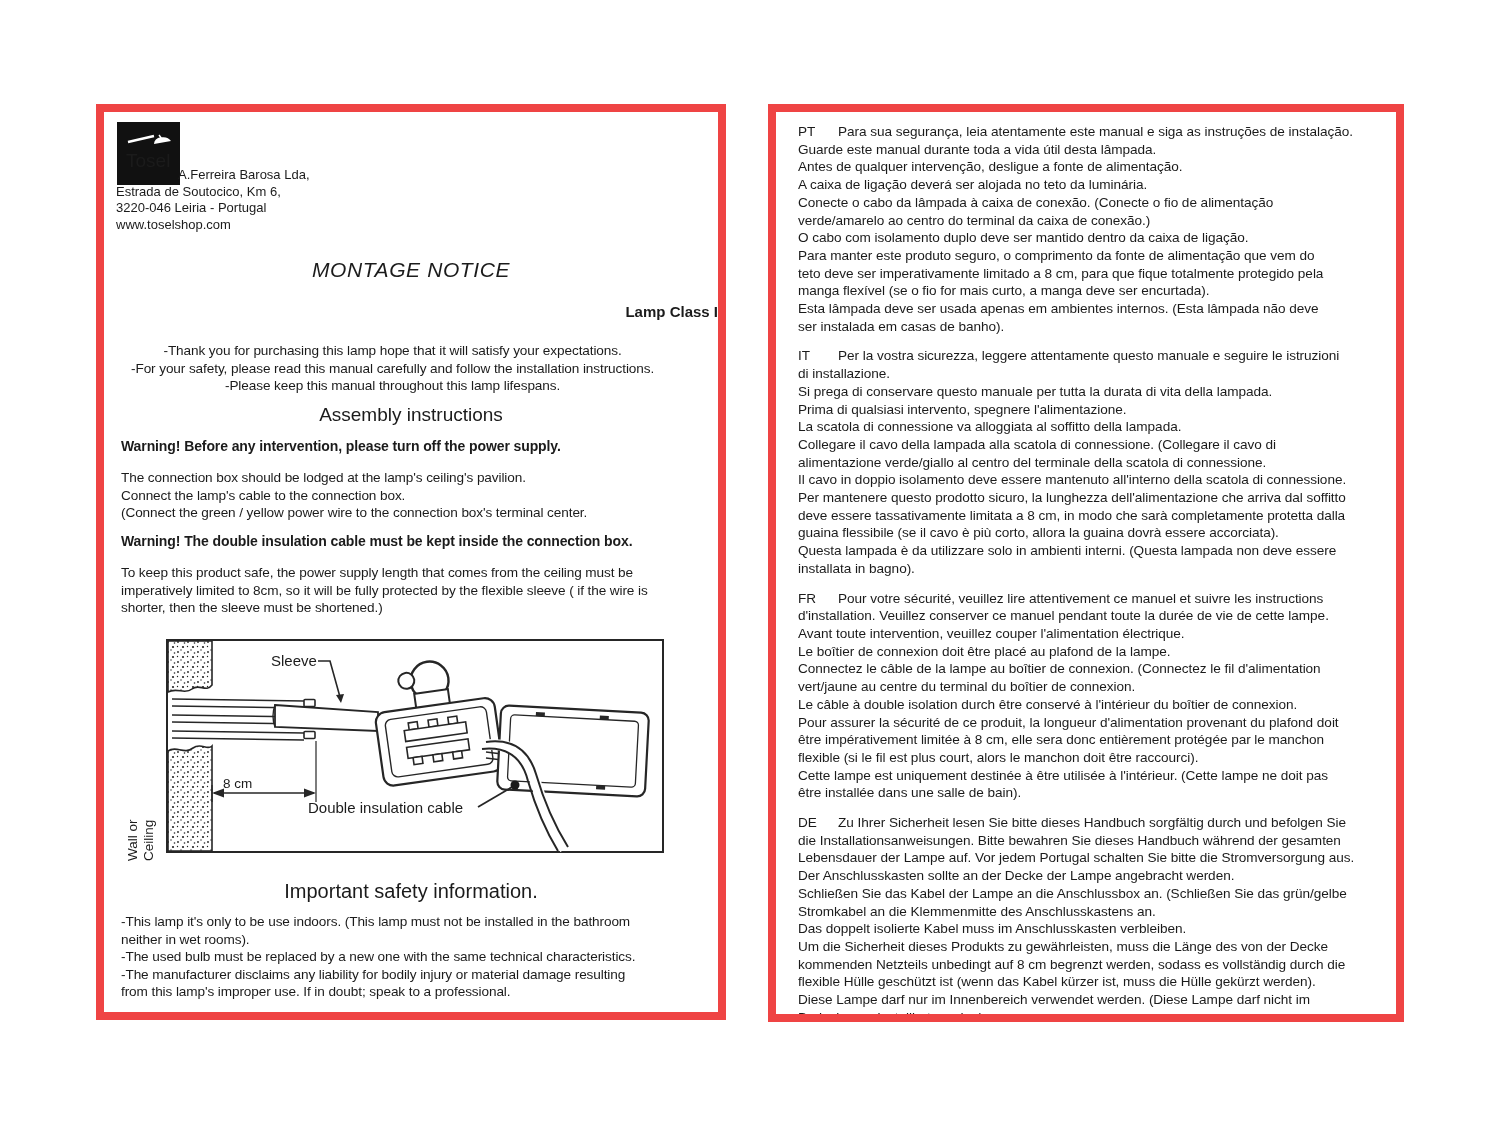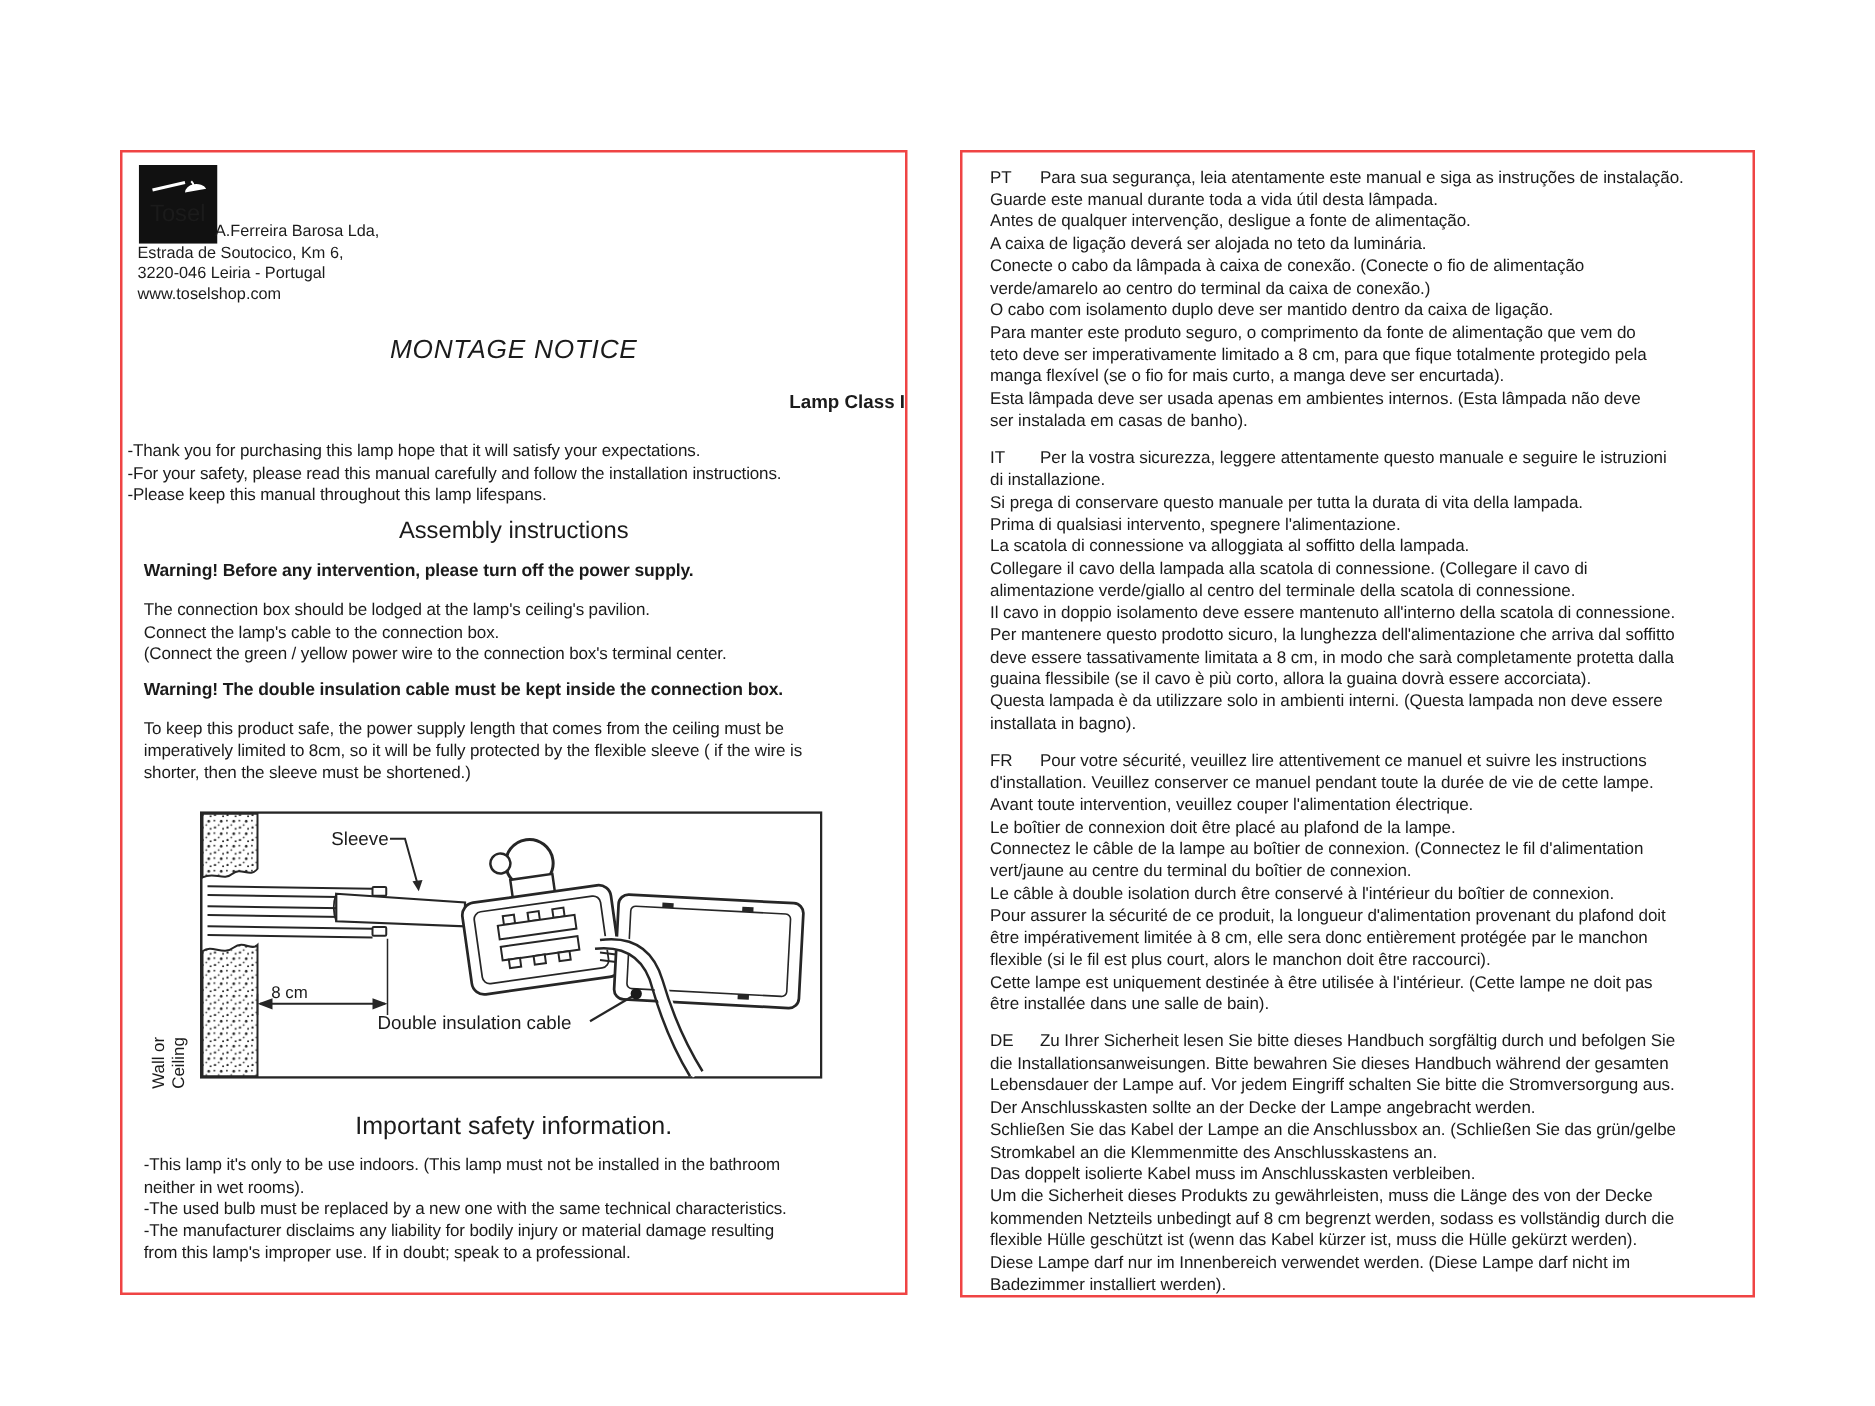--- a/index.html
+++ b/index.html
@@ -1,33 +1,33 @@
 <!DOCTYPE html>
 <html><head>
 <meta charset="utf-8">
 <style>
   html,body{margin:0;padding:0;}
   body{
     width:1500px;height:1125px;background:#ffffff;position:relative;overflow:hidden;
     font-family:"Liberation Sans", sans-serif;color:#1b1b1b;
     -webkit-font-smoothing:antialiased;
   }
-  .panel{position:absolute;background:#fff;border:2px solid #ef4444;box-sizing:border-box;overflow:hidden;margin-top:16px;}
+  .panel{position:absolute;background:#fff;border:8px solid #ef4444;box-sizing:border-box;overflow:hidden;}
   .panel-left{left:96px;top:104px;width:630px;height:916px;}
   .panel-right{left:768px;top:104px;width:636px;height:918px;}
   .abs{position:absolute;}
   .tline{white-space:pre;}
   
   .logo-box{left:13px;top:10px;width:63px;height:63px;}
   .addr{left:12px;top:55px;font-size:13px;line-height:16.6px;}
   .addr .tline:first-child{margin-left:62px;}
   .doc-title{left:0;top:146px;width:100%;text-align:center;font-size:21px;letter-spacing:.6px;font-style:italic;}
   .doc-subtitle{left:0;top:191px;width:100%;text-align:right;font-size:15px;font-weight:bold;}
   .body-text{font-size:13.6px;line-height:17.6px;letter-spacing:-0.1px;}
-  .intro{left:4px;top:230px;}
+  .intro{left:27px;top:230px;text-align:center;}
   .assembly-h{left:0;top:292px;width:100%;text-align:center;font-size:19px;}
   .warn{left:17px;font-size:14px;font-weight:bold;white-space:pre;letter-spacing:-0.1px;}
   .warn1{top:326px;}
   .para1{left:17px;top:357px;}
   .warn2{top:421px;}
   .para2{left:17px;top:452px;}
   .diagram{left:62px;top:527px;width:498px;height:214px;}
   .wall-label{left:0px;top:694px;width:76px;height:34px;transform:rotate(-90deg);transform-origin:center;
     font-size:13.5px;line-height:16px;text-align:left;}
   .safety-h{left:0;top:768px;width:100%;text-align:center;font-size:20px;}
@@ -241,21 +241,21 @@
         <div class="tline">Le câble à double isolation durch être conservé à l'intérieur du boîtier de connexion.</div>
         <div class="tline">Pour assurer la sécurité de ce produit, la longueur d'alimentation provenant du plafond doit</div>
         <div class="tline">être impérativement limitée à 8 cm, elle sera donc entièrement protégée par le manchon</div>
         <div class="tline">flexible (si le fil est plus court, alors le manchon doit être raccourci).</div>
         <div class="tline">Cette lampe est uniquement destinée à être utilisée à l'intérieur. (Cette lampe ne doit pas</div>
         <div class="tline">être installée dans une salle de bain).</div>
       </div>
       <div class="lang-block">
         <div class="tline"><span class="lang-code">DE</span>Zu Ihrer Sicherheit lesen Sie bitte dieses Handbuch sorgfältig durch und befolgen Sie</div>
         <div class="tline">die Installationsanweisungen. Bitte bewahren Sie dieses Handbuch während der gesamten</div>
-        <div class="tline">Lebensdauer der Lampe auf. Vor jedem Eingriff schalten Sie bitte die Stromversorgung aus.</div>
+        <div class="tline">Lebensdauer der Lampe auf. Vor jedem Portugal schalten Sie bitte die Stromversorgung aus.</div>
         <div class="tline">Der Anschlusskasten sollte an der Decke der Lampe angebracht werden.</div>
         <div class="tline">Schließen Sie das Kabel der Lampe an die Anschlussbox an. (Schließen Sie das grün/gelbe</div>
         <div class="tline">Stromkabel an die Klemmenmitte des Anschlusskastens an.</div>
         <div class="tline">Das doppelt isolierte Kabel muss im Anschlusskasten verbleiben.</div>
         <div class="tline">Um die Sicherheit dieses Produkts zu gewährleisten, muss die Länge des von der Decke</div>
         <div class="tline">kommenden Netzteils unbedingt auf 8 cm begrenzt werden, sodass es vollständig durch die</div>
         <div class="tline">flexible Hülle geschützt ist (wenn das Kabel kürzer ist, muss die Hülle gekürzt werden).</div>
         <div class="tline">Diese Lampe darf nur im Innenbereich verwendet werden. (Diese Lampe darf nicht im</div>
         <div class="tline">Badezimmer installiert werden).</div>
       </div>

